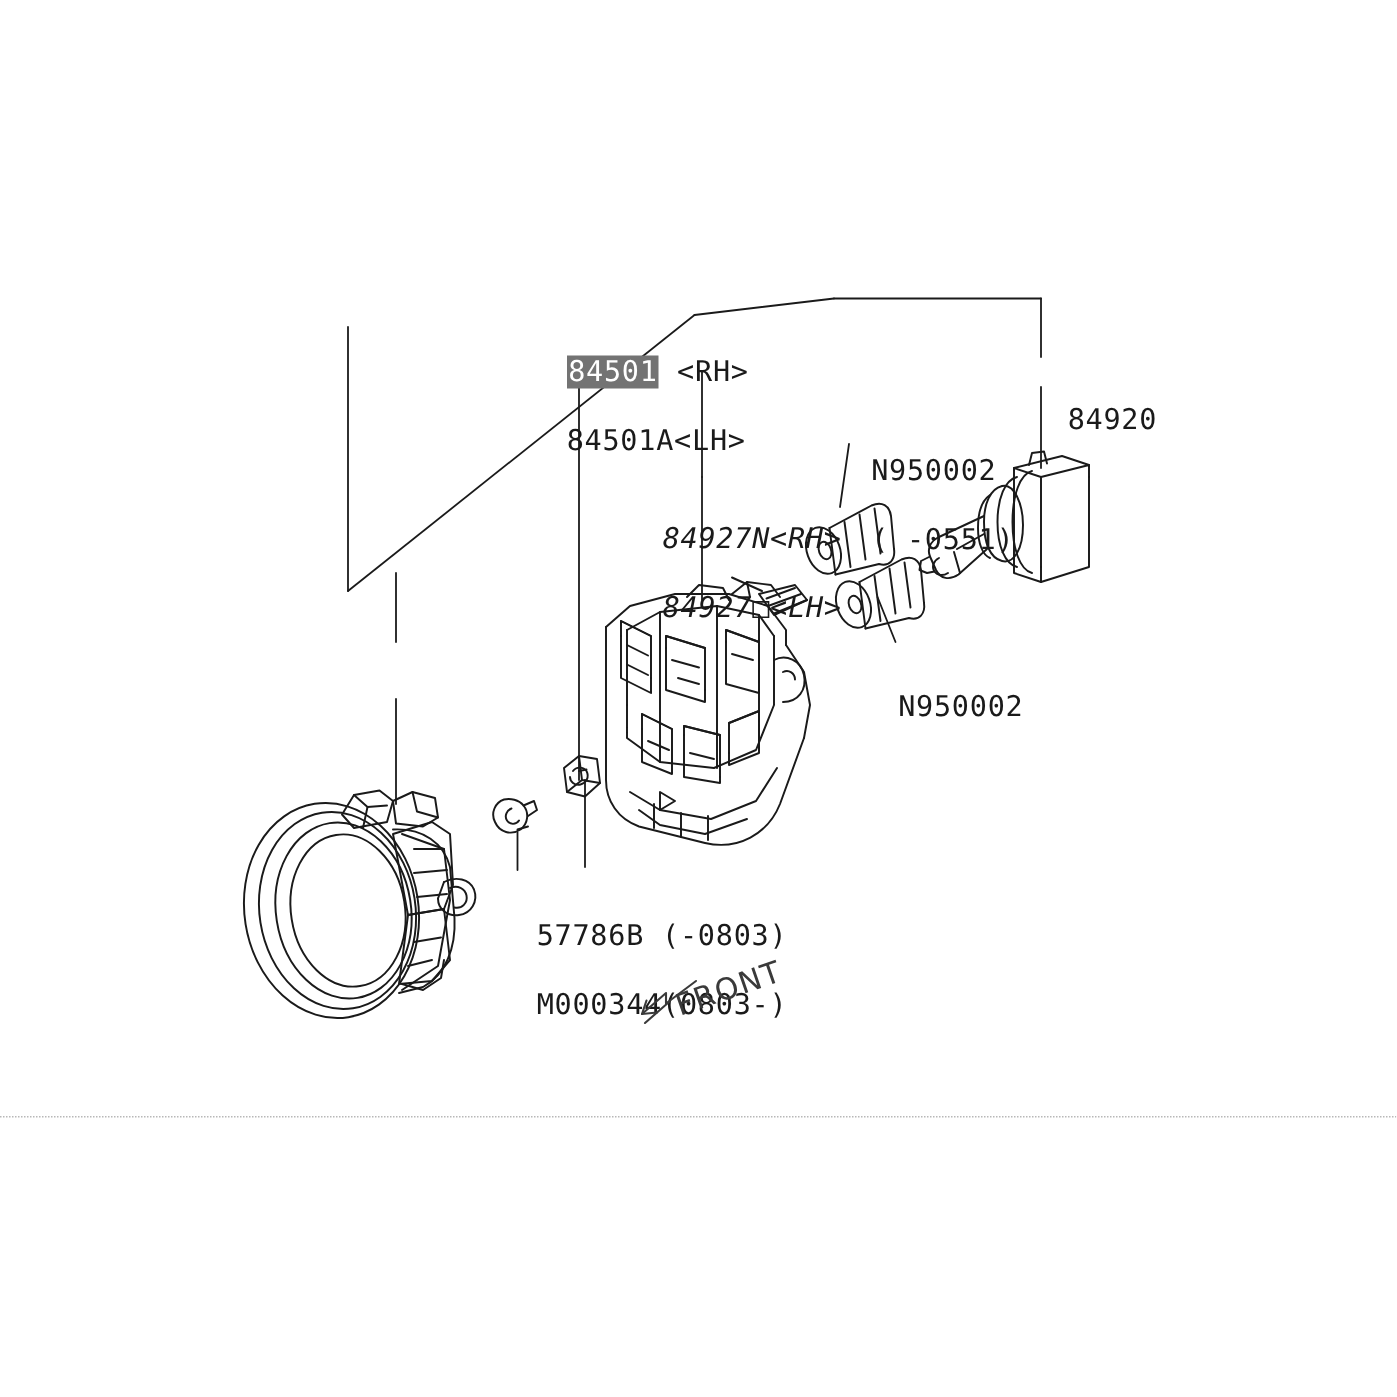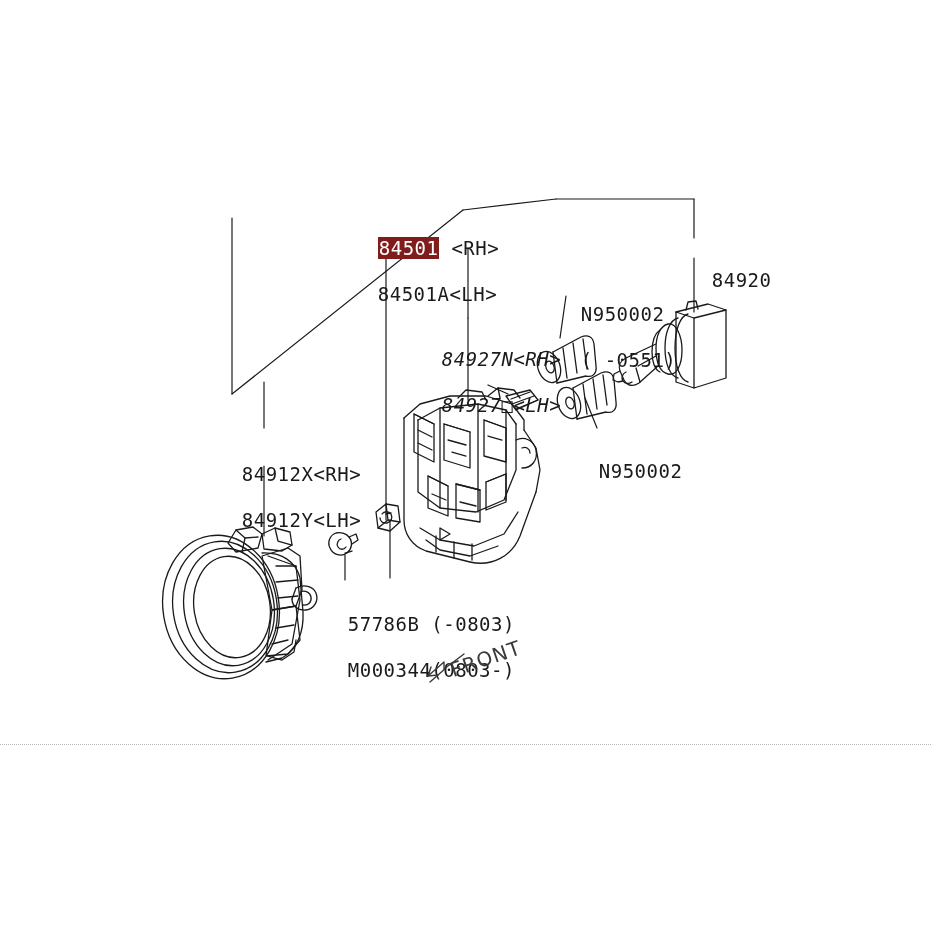--- a/index.html
+++ b/index.html
@@ -28,21 +28,21 @@
   .label {
     position: absolute;
     font-family: "DejaVu Sans Mono", monospace;
     font-size: 19px;
     line-height: 23px;
     color: #1a1a1a;
     white-space: pre;
     letter-spacing: 0.5px;
   }
   .label .hl {
-    background: #7f1d1d;
+    background: #737373;
     color: #ffffff;
     padding: 0 1px;
   }
   .front-marker {
     position: absolute;
     font-family: "DejaVu Sans", sans-serif;
     font-size: 20px;
     color: #3a3a3a;
     letter-spacing: 1px;
     transform: rotate(-19deg);
@@ -259,26 +259,22 @@
   </div>
 
   <div class="label" style="left:551px; top:437px;">
     <span>N950002</span>
   </div>
 
   <div class="label" style="left:664px; top:246px;">
     <span>84920</span>
   </div>
 
-  <div class="label" style="left:194px; top:440px;">
-    <span>84912X&lt;RH&gt;</span><br>
-    <span>84912Y&lt;LH&gt;</span>
-  </div>
-
-  <div class="label" style="left:300px; top:590px;text-align:center;">
+
+  <div class="label" style="left:310px; top:590px;text-align:center;">
     <span>57786B (-0803)</span><br>
     <span>M000344(0803-)</span>
   </div>
 
   <svg style="position:absolute; left:424px; top:648px; width:48px; height:42px;">
     <g fill="none" stroke="#3a3a3a" stroke-width="1.4" stroke-linecap="round" stroke-linejoin="round">
       <path d="M4,28 L20,14 L20,21 L40,6"></path>
       <path d="M4,28 L14,27 M4,28 L7,19"></path>
       <path d="M6,34 L22,20"></path>
     </g>

